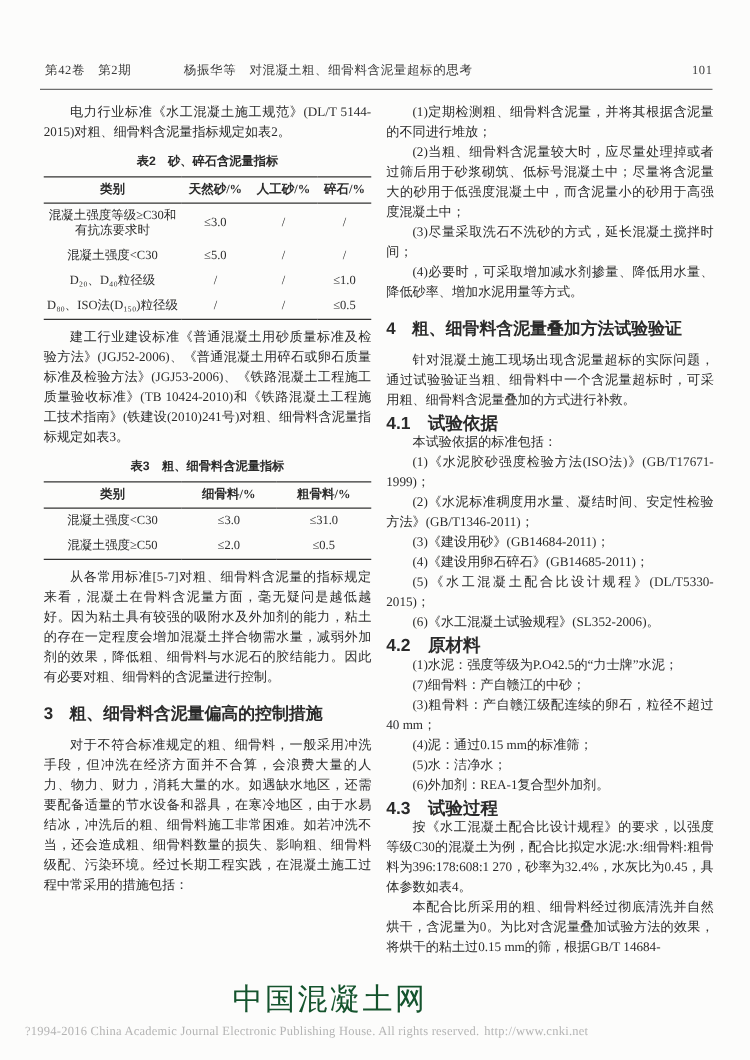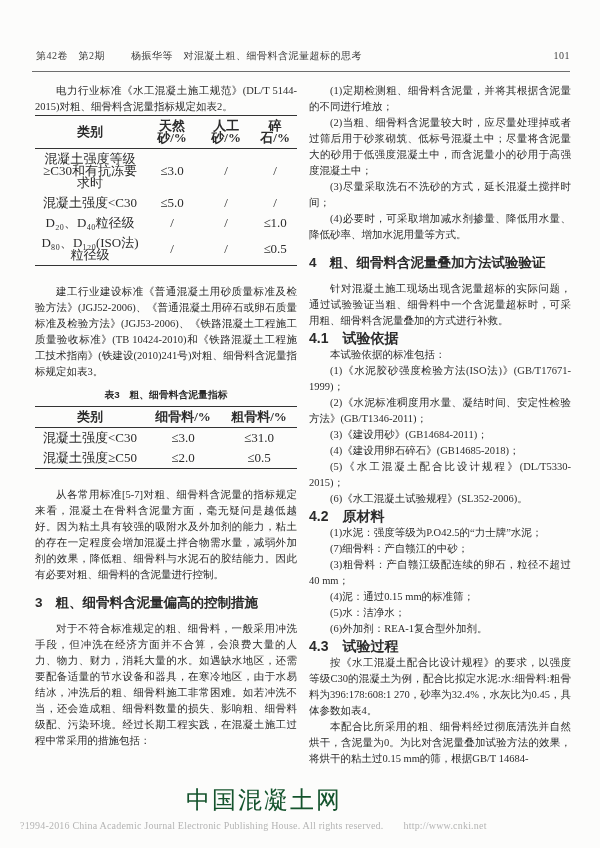--- a/index.html
+++ b/index.html
@@ -6,35 +6,35 @@
   .page{
     width:600px;height:848px;position:relative;background:#fcfcfb;
     font-family:"Liberation Serif","DejaVu Serif",serif;color:#2b2b2b;
     box-sizing:border-box;overflow:hidden;padding-left:24px;
   }
   .pg-header{
     position:absolute;top:49px;left:36px;right:30px;
     display:flex;align-items:baseline;font-size:10px;color:#3c3c3c;
     letter-spacing:.5px;
   }
-  .pg-header .run-title{margin-left:26px;flex:1;text-align:left;}
+  .pg-header .run-title{margin-left:42px;flex:1;text-align:left;}
   .pg-header .pg-num{text-align:right;}
   .hrule{position:absolute;top:71px;left:32px;right:30px;border-top:1px solid #6e6e6e;}
 
   .columns{position:absolute;top:83px;left:35px;width:536px;display:flex;gap:12px;}
   .col{width:262px;font-size:10.5px;line-height:16px;text-align:justify;}
   .col p{margin:0;text-indent:2em;}
 
   .table-title{
     text-align:center;font-family:"Liberation Sans","DejaVu Sans",sans-serif;
     font-weight:bold;font-size:9.8px;margin:8px 0 4px;text-indent:0;line-height:14px;
   }
   table{
-    width:100%;border-collapse:collapse;font-size:13px;line-height:12px;
-    border-top:1.4px solid #333;border-bottom:1.4px solid #333;margin:0 0 18px 0;
+    width:100%;border-collapse:collapse;font-size:10px;line-height:12px;
+    border-top:1.4px solid #333;border-bottom:1.4px solid #333;margin:0 0 7px 0;
   }
   th{border-bottom:.8px solid #333;font-weight:bold;}
   th,td{padding:4px 2px;text-align:center;vertical-align:middle;}
   td.cat,th.cat{width:42%;}
 
   .h2{
     font-family:"Liberation Sans","DejaVu Sans",sans-serif;font-weight:bold;
     font-size:13.5px;line-height:18px;margin:11px 0 9px;display:flex;gap:13px;
     text-align:left;
   }
@@ -42,41 +42,42 @@
     font-family:"Liberation Sans","DejaVu Sans",sans-serif;font-weight:bold;
     font-size:14px;margin:1px 0;text-align:left;
   }
   .watermark{
     position:absolute;top:786px;left:36px;width:456px;text-align:center;
     font-size:24px;letter-spacing:2px;line-height:28px;
     font-family:"Liberation Sans","DejaVu Sans",sans-serif;
   }
   .pg-footer{
     position:absolute;top:820px;left:20px;right:16px;font-size:10px;
-    color:#b4b4b4;display:flex;gap:20px;white-space:nowrap;letter-spacing:.2px;
+    color:#b4b4b4;display:flex;gap:4px;white-space:nowrap;letter-spacing:.2px;
   }
 </style>
 </head>
 <body>
 
 <div class="page">
 
   <div class="pg-header">
     <span>第42卷　第2期</span>
     <span class="run-title">杨振华等　对混凝土粗、细骨料含泥量超标的思考</span>
     <span class="pg-num">101</span>
   </div>
   <div class="hrule"></div>
 
   <div class="columns">
 
     <div class="col">
       <p>电力行业标准《水工混凝土施工规范》(DL/T 5144-2015)对粗、细骨料含泥量指标规定如表2。</p>
 
       <div>
+        <div class="table-title">表2　砂、碎石含泥量指标</div>
         <table>
           <thead>
             <tr>
               <th class="cat">类别</th>
               <th>天然砂/%</th>
               <th>人工砂/%</th>
               <th>碎石/%</th>
             </tr>
           </thead>
           <tbody>
@@ -92,21 +93,21 @@
               <td>/</td>
               <td>/</td>
             </tr>
             <tr>
               <td class="cat">D₂₀、D₄₀粒径级</td>
               <td>/</td>
               <td>/</td>
               <td>≤1.0</td>
             </tr>
             <tr>
-              <td class="cat">D₈₀、D₁₂₀(ISO法)粒径级</td>
+              <td class="cat">D₈₀、ISO法(D₁₅₀)粒径级</td>
               <td>/</td>
               <td>/</td>
               <td>≤0.5</td>
             </tr>
           </tbody>
         </table>
       </div>
 
       <p>建工行业建设标准《普通混凝土用砂质量标准及检验方法》(JGJ52-2006)、《普通混凝土用碎石或卵石质量标准及检验方法》(JGJ53-2006)、《铁路混凝土工程施工质量验收标准》(TB 10424-2010)和《铁路混凝土工程施工技术指南》(铁建设(2010)241号)对粗、细骨料含泥量指标规定如表3。</p>
 
@@ -156,21 +157,21 @@
         <span>粗、细骨料含泥量叠加方法试验验证</span>
       </div>
 
       <p>针对混凝土施工现场出现含泥量超标的实际问题，通过试验验证当粗、细骨料中一个含泥量超标时，可采用粗、细骨料含泥量叠加的方式进行补救。</p>
 
       <div class="h3">4.1　试验依据</div>
       <p>本试验依据的标准包括：</p>
       <p>(1)《水泥胶砂强度检验方法(ISO法)》(GB/T17671-1999)；</p>
       <p>(2)《水泥标准稠度用水量、凝结时间、安定性检验方法》(GB/T1346-2011)；</p>
       <p>(3)《建设用砂》(GB14684-2011)；</p>
-      <p>(4)《建设用卵石碎石》(GB14685-2018)；</p>
+      <p>(4)《建设用卵石碎石》(GB14685-2011)；</p>
       <p>(5)《水工混凝土配合比设计规程》(DL/T5330-2015)；</p>
       <p>(6)《水工混凝土试验规程》(SL352-2006)。</p>
 
       <div class="h3">4.2　原材料</div>
       <p>(1)水泥：强度等级为P.O42.5的“力士牌”水泥；</p>
       <p>(7)细骨料：产自赣江的中砂；</p>
       <p>(3)粗骨料：产自赣江级配连续的卵石，粒径不超过40 mm；</p>
       <p>(4)泥：通过0.15 mm的标准筛；</p>
       <p>(5)水：洁净水；</p>
       <p>(6)外加剂：REA-1复合型外加剂。</p>

